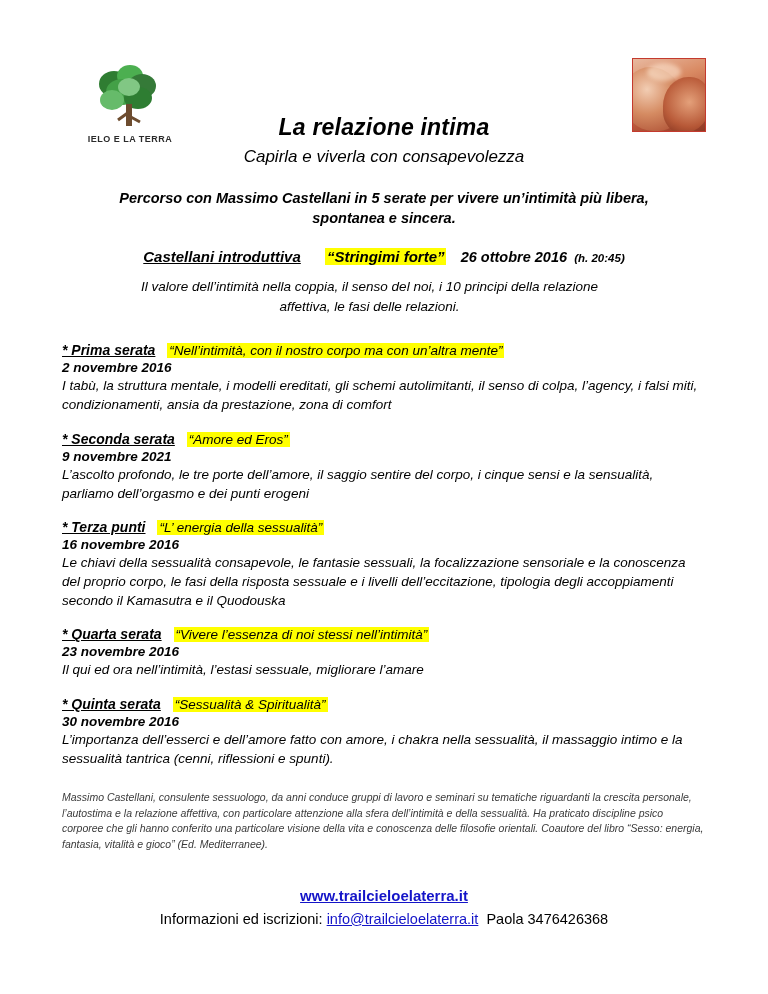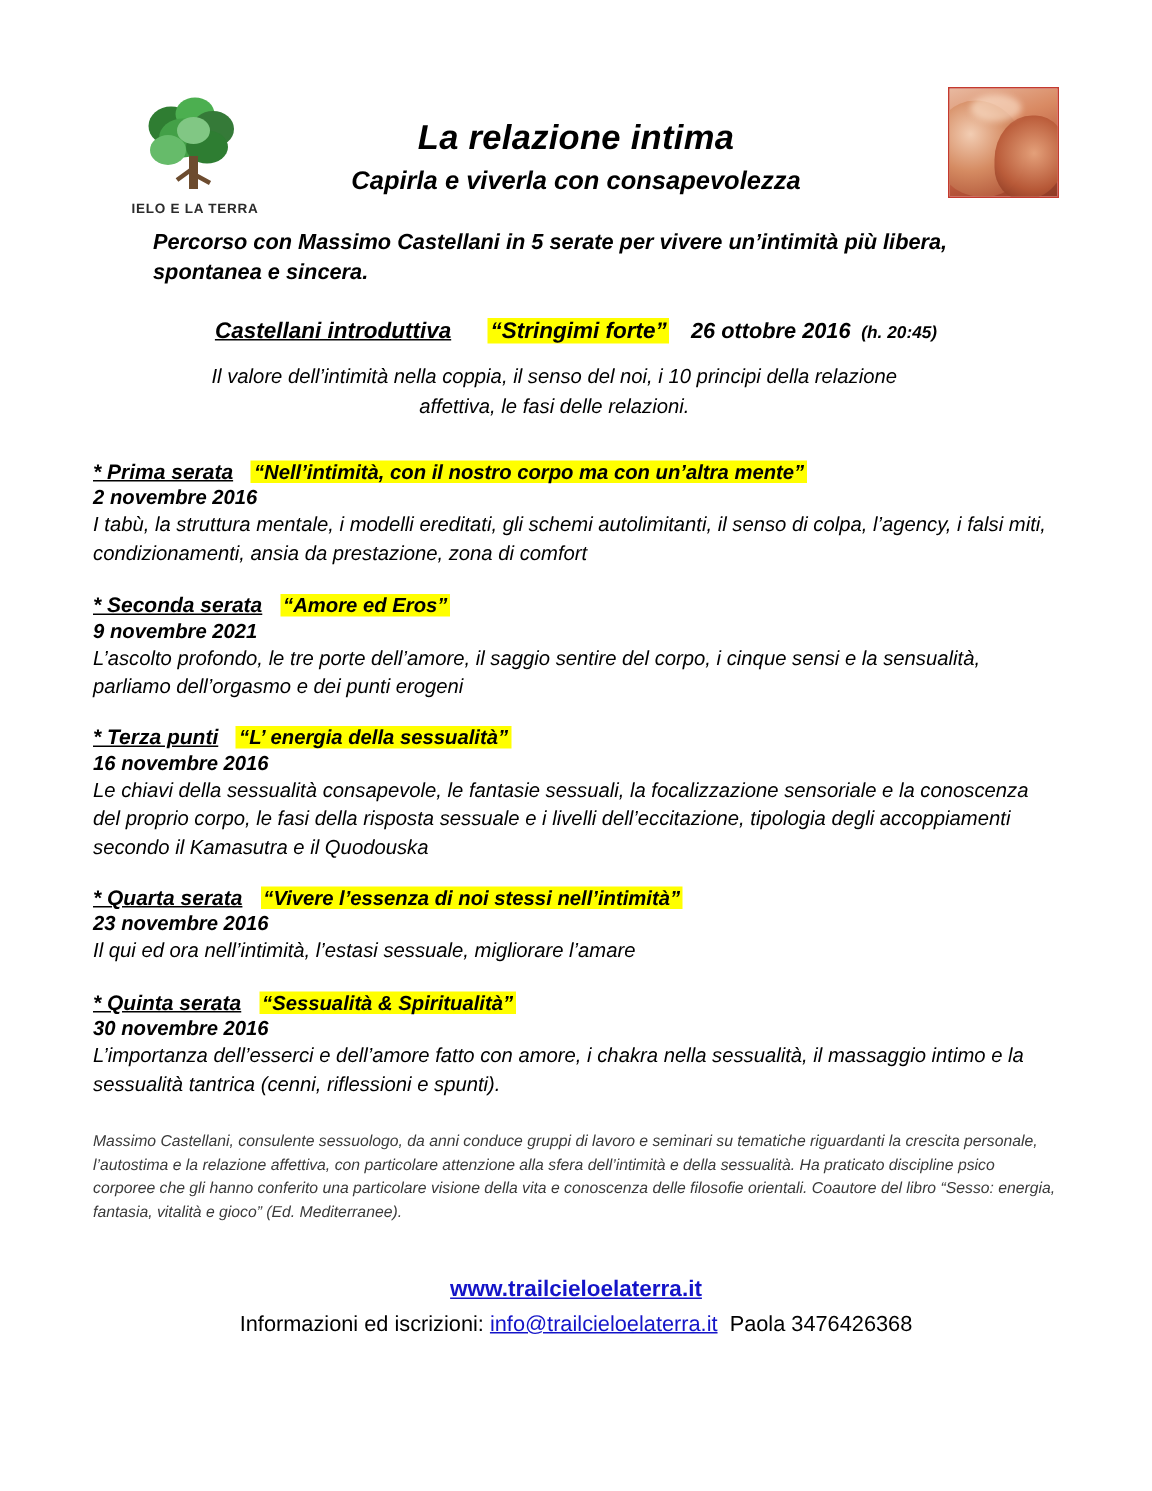--- a/index.html
+++ b/index.html
@@ -74,32 +74,32 @@
     filter: blur(2px);
   }
 
   
   .title {
     text-align: center;
     font-size: 23px;
     font-weight: bold;
     font-style: italic;
     margin: 0;
-    padding-top: 78px;
+    padding-top: 114px;
     letter-spacing: .2px;
   }
   .subtitle {
     text-align: center;
     font-size: 17px;
-    font-weight: bold;
+    font-weight: normal;
     font-style: italic;
     margin: 6px 0 0 0;
   }
   .lead {
-    text-align: left;
+    text-align: center;
     font-size: 14.5px;
     font-weight: bold;
     font-style: italic;
     margin: 22px 40px 0 40px;
     line-height: 1.35;
   }
 
   
   .conf-row {
     text-align: center;
@@ -149,21 +149,21 @@
   }
   .session-head {
     font-size: 14px;
   }
   .session-name {
     font-weight: bold;
     font-style: italic;
     text-decoration: underline;
   }
   .session-quote {
-    font-weight: bold;
+    font-weight: normal;
     font-style: italic;
     margin-left: 8px;
     padding: 0 2px;
     font-size: 13.5px;
   }
   .session-date {
     font-weight: bold;
     font-style: italic;
     font-size: 13.5px;
     margin-top: 2px;

